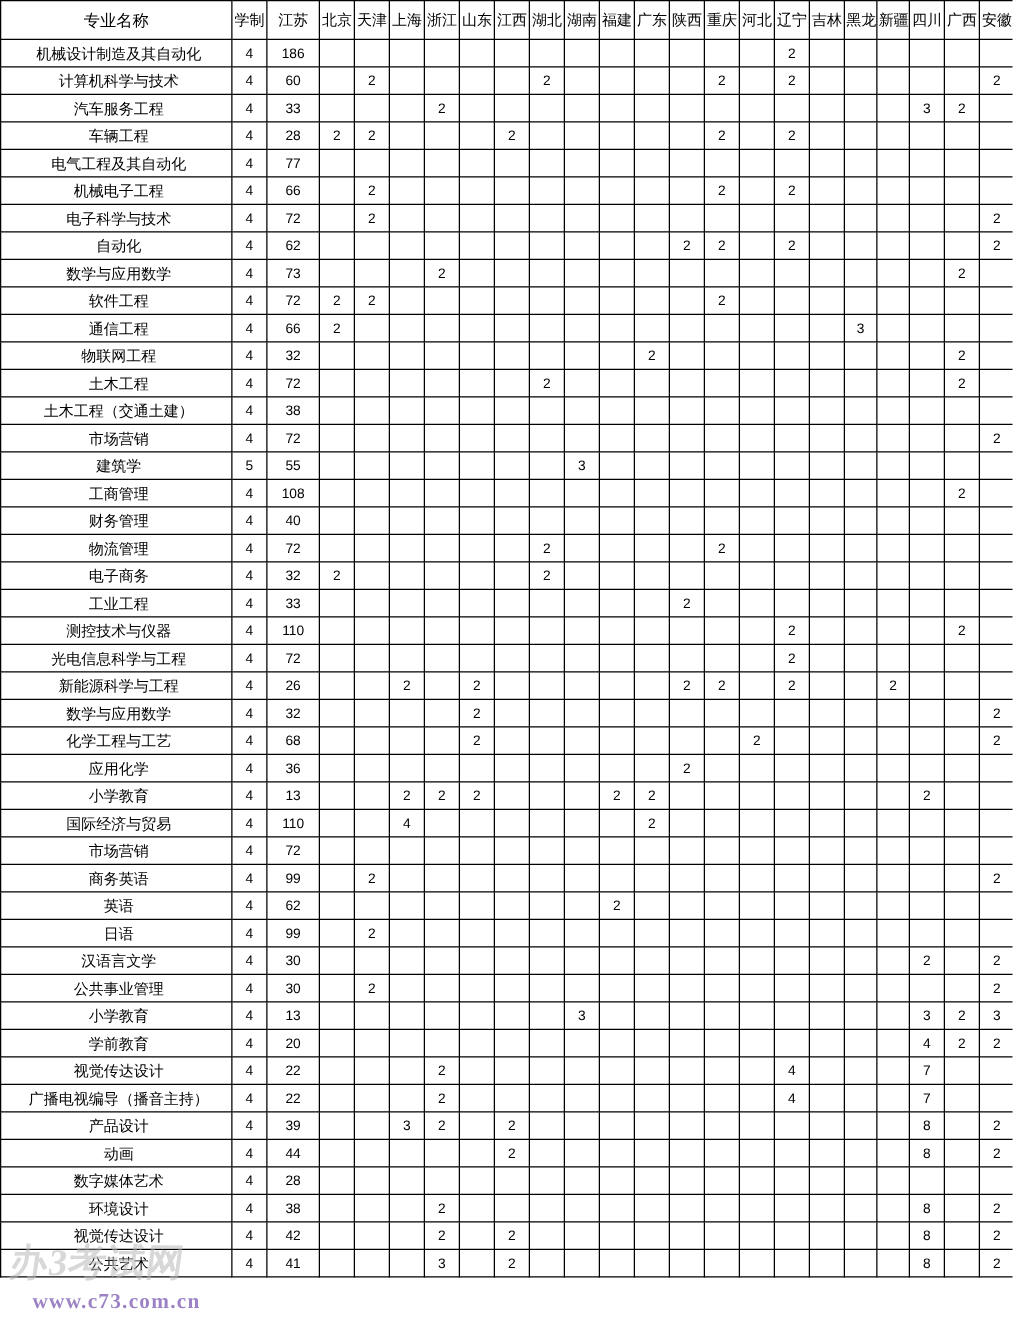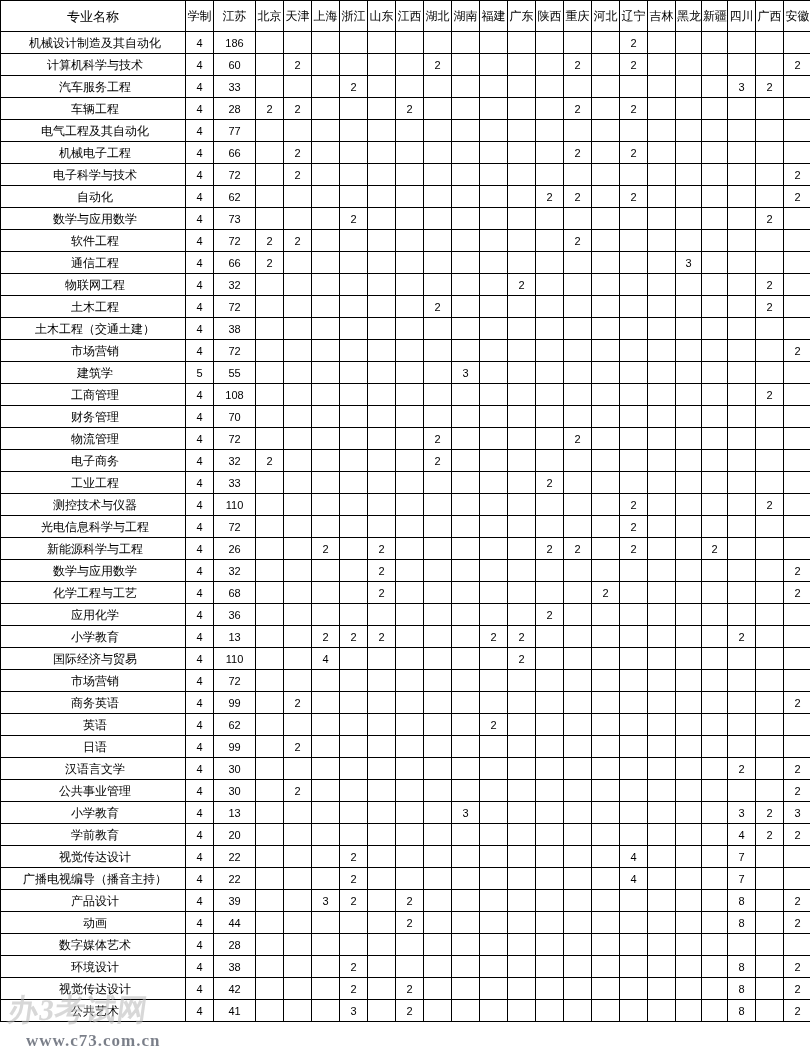--- a/index.html
+++ b/index.html
@@ -61,21 +61,21 @@
     font-family:"Liberation Serif","DejaVu Serif",serif;
     letter-spacing:1px;
     transform:skewX(-8deg);
   }
   .wm-sub{
     position:absolute;
     left:26px;
     bottom:6px;
     font-size:17px;
     font-weight:bold;
-    color:#0f172a;
+    color:#4c1d95;
     font-family:"Liberation Serif","DejaVu Serif",serif;
     letter-spacing:1px;
   }
 </style>
 </head>
 <body>
 
 <table>
   <colgroup id="colgroup">
       <col style="width: 185px;">
@@ -551,21 +551,21 @@
         <td></td>
         <td></td>
         <td></td>
         <td></td>
         <td>2</td>
         <td></td>
       </tr>
       <tr>
         <td class="major">财务管理</td>
         <td>4</td>
-        <td>70</td>
+        <td>40</td>
         <td></td>
         <td></td>
         <td></td>
         <td></td>
         <td></td>
         <td></td>
         <td></td>
         <td></td>
         <td></td>
         <td></td>

